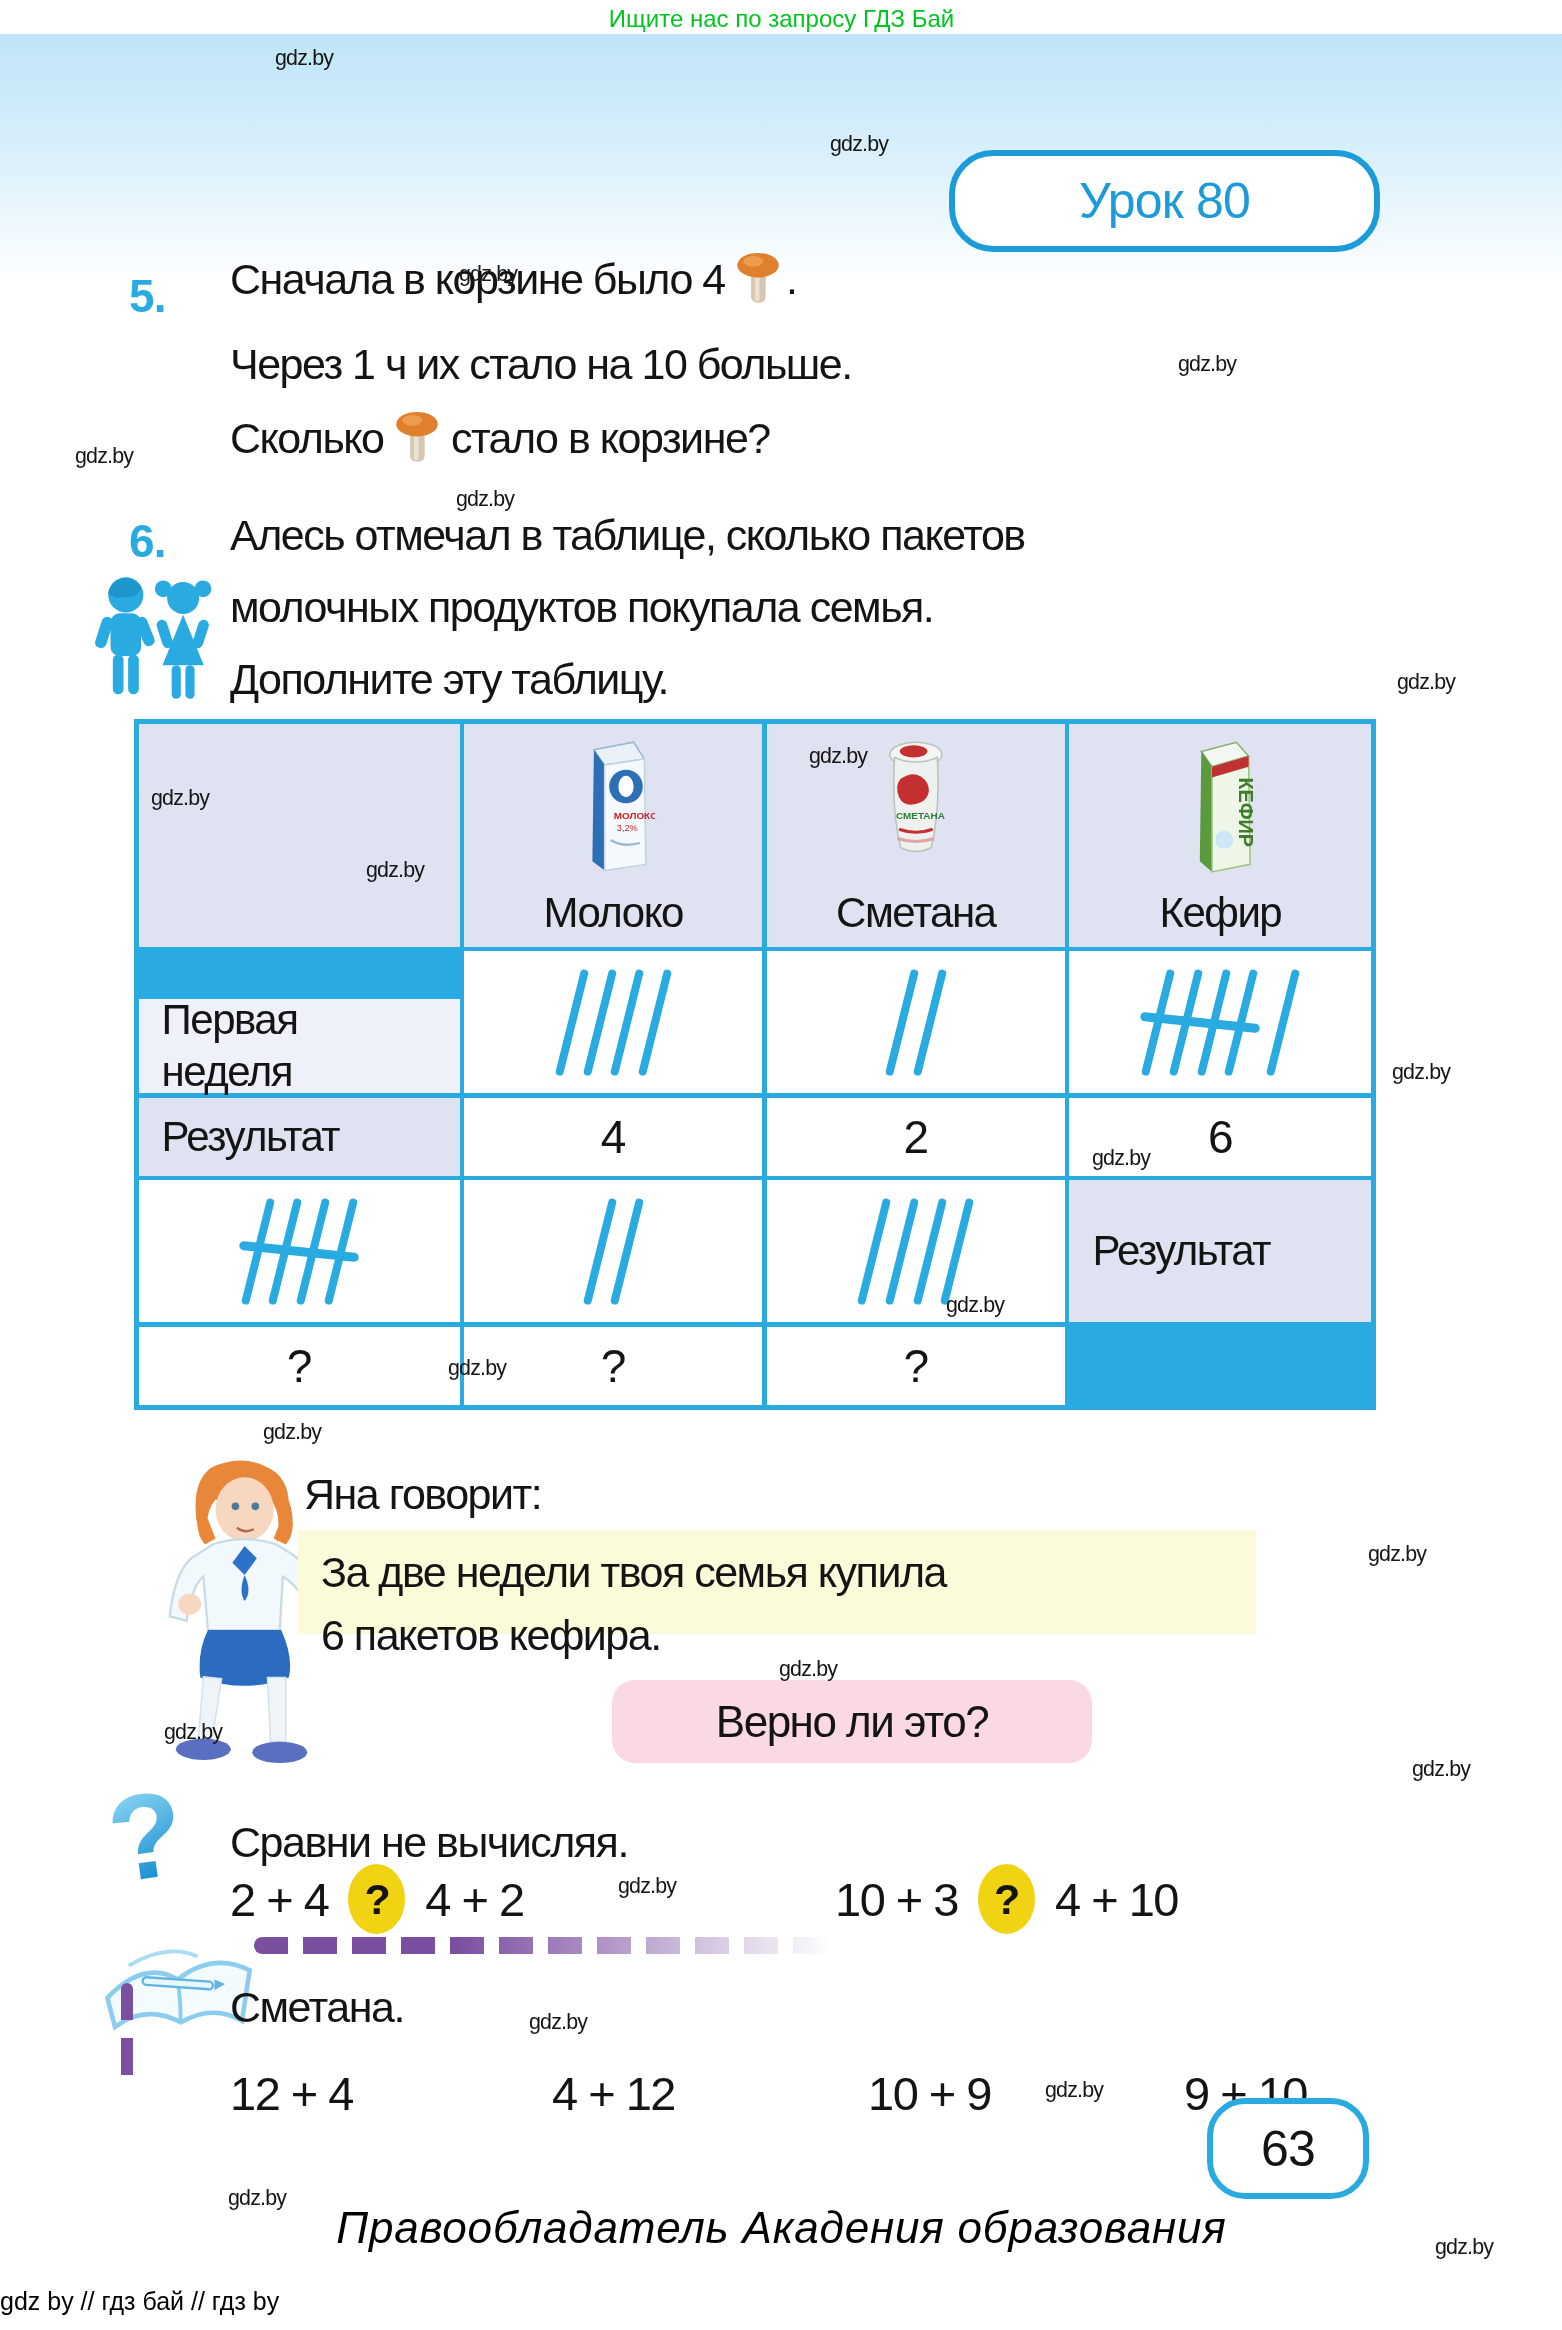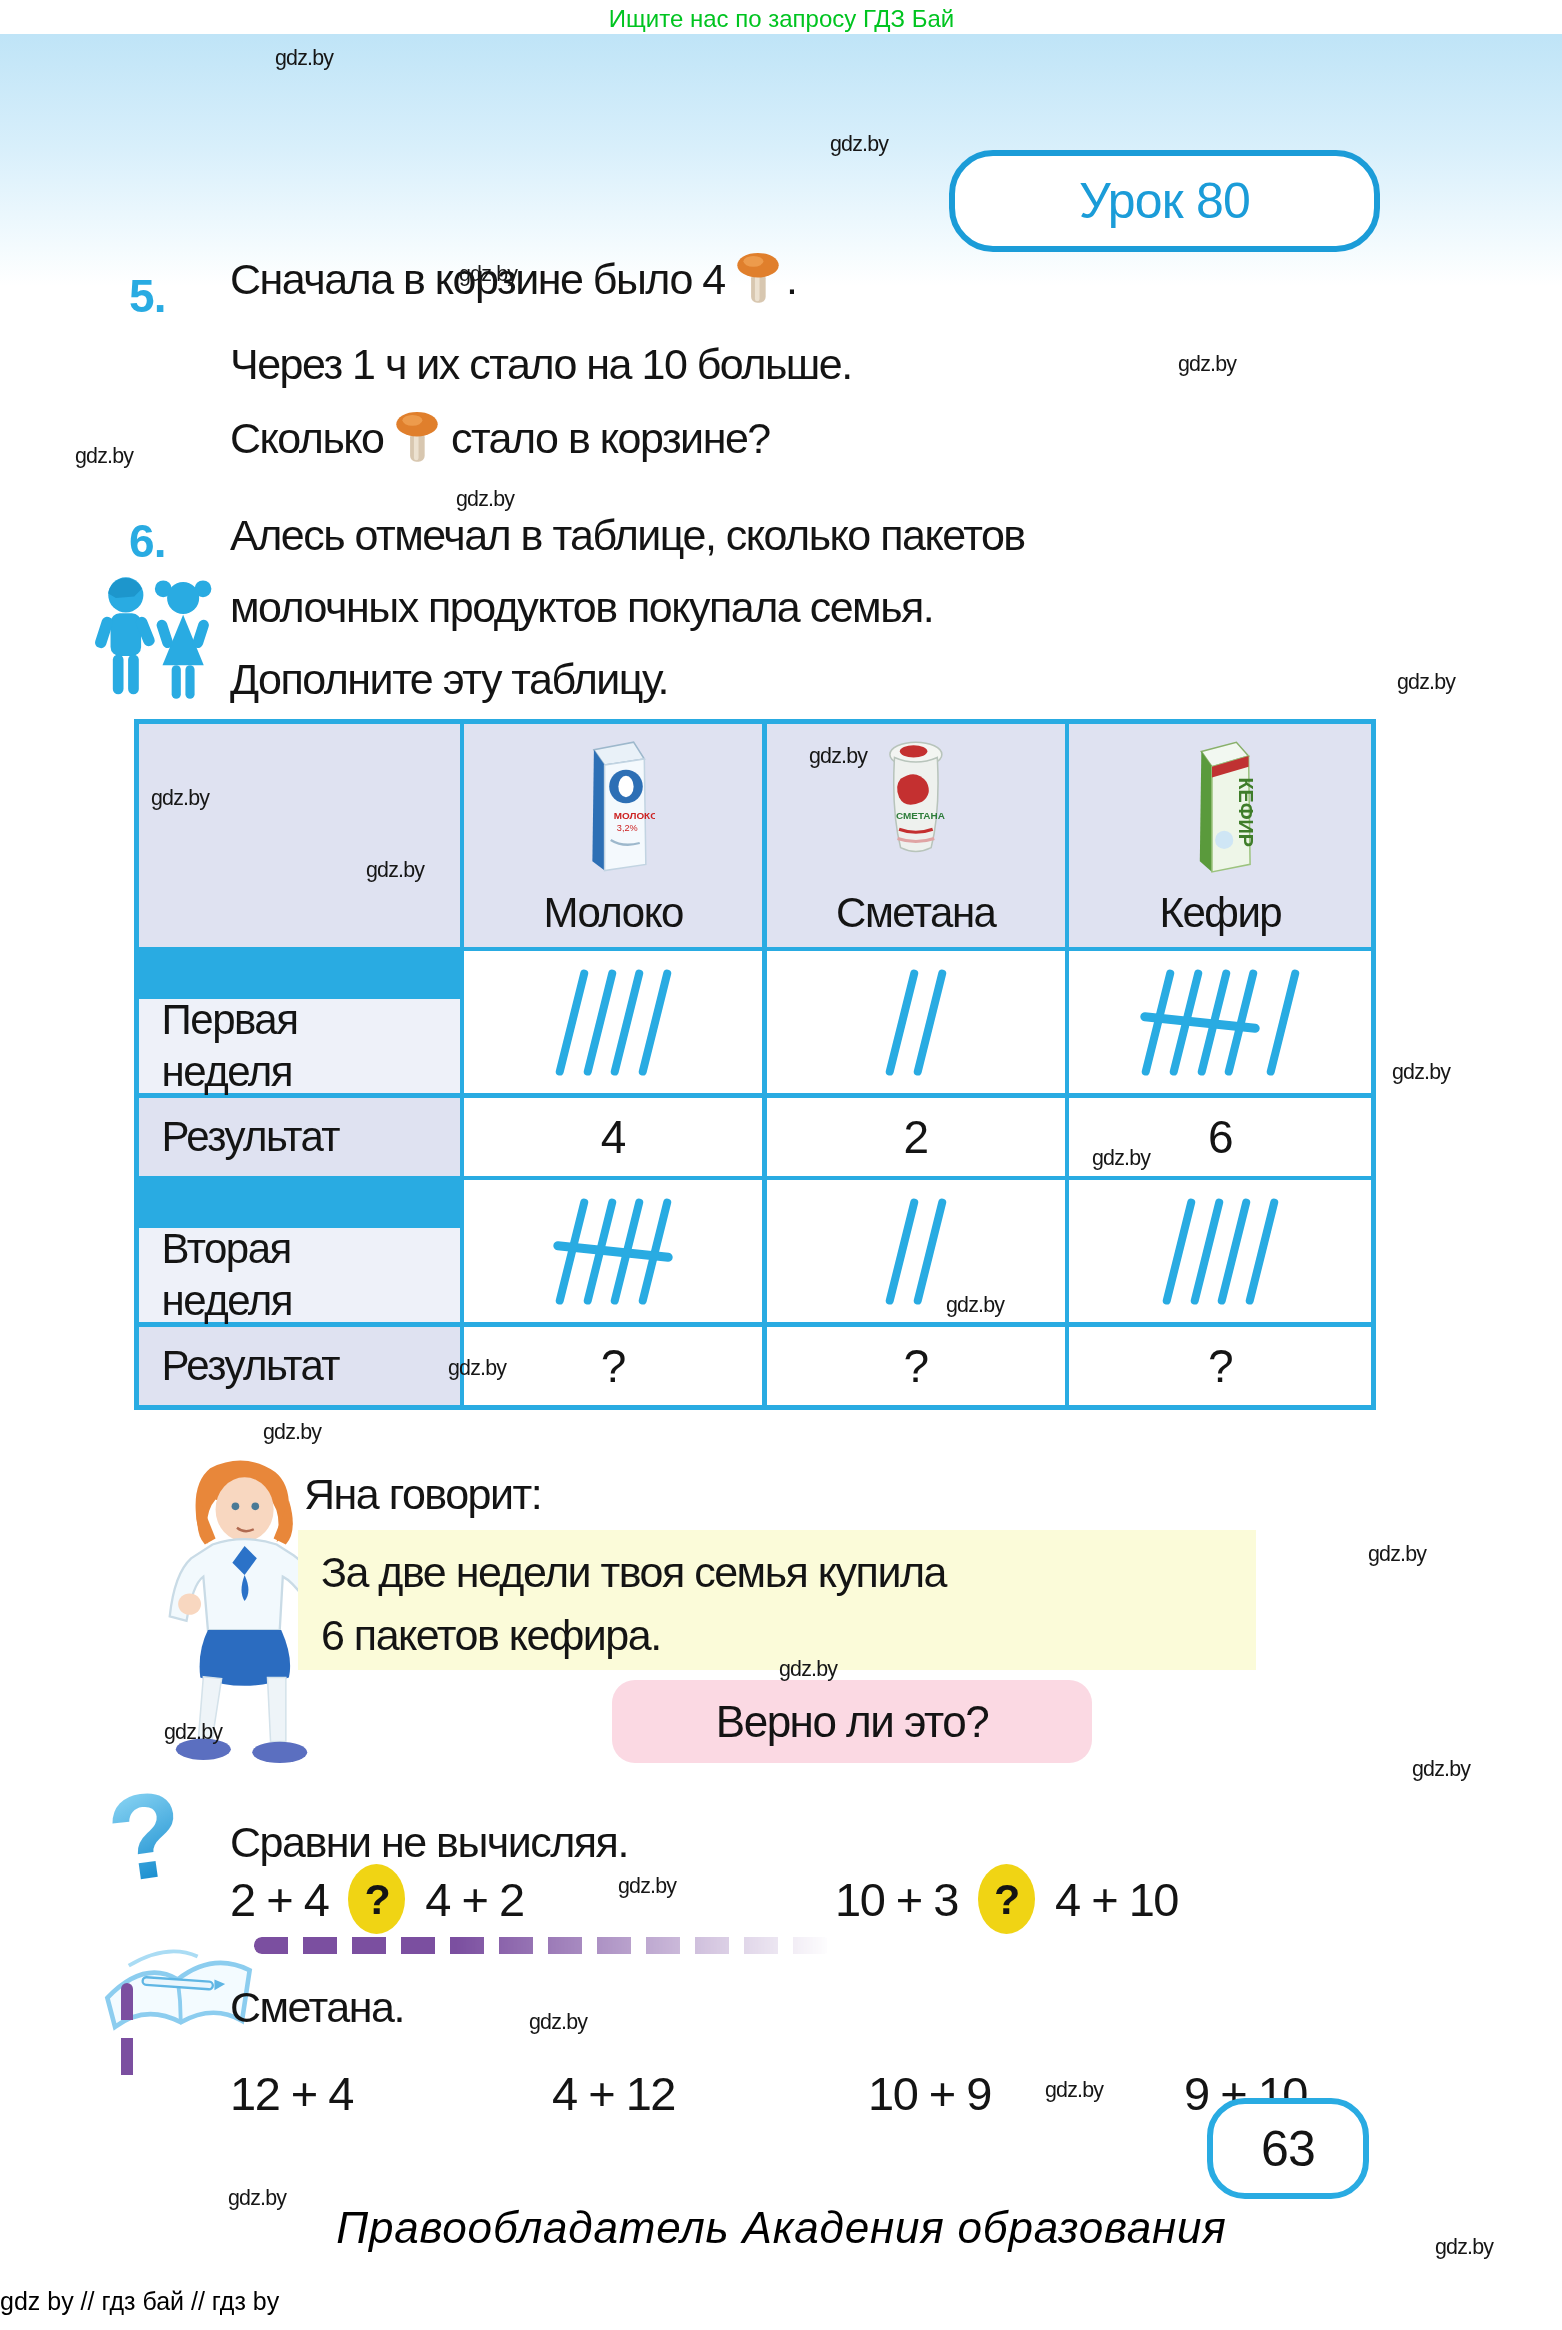--- a/index.html
+++ b/index.html
@@ -36,21 +36,21 @@
   .lab-narrow{width:199px;}
   .prod-name{font-size:42px;letter-spacing:-1.5px;}
   .res-val{font-size:46px;letter-spacing:-0.8px;}
   .tally-cell{gap:34px;}
   .tally-group{position:relative;display:flex;gap:20px;}
   .tally-stroke{width:7.7px;height:109px;background:#29abe2;border-radius:4.6px;transform:rotate(14deg);}
   .tally-cross{position:absolute;left:-16%;top:50%;width:132%;height:9.2px;margin-top:-4.6px;
                background:#29abe2;border-radius:4.6px;transform:rotate(6deg);}
 
   
-  .quote-box{left:298px;top:1530px;width:958px;height:140px;background:#fbfbd9;
+  .quote-box{left:298px;top:1530px;width:958px;height:104px;background:#fbfbd9;
              padding:10.7px 23px;box-sizing:border-box;}
   .quote-line{font-size:43px;letter-spacing:-1.5px;line-height:1.47;white-space:nowrap;}
   .pink-box{left:612px;top:1680px;width:480px;height:83px;background:#fbd9e3;border-radius:23px;
             display:flex;align-items:center;justify-content:center;font-size:44px;letter-spacing:-1.5px;}
 
   
   .qicon{left:109px;top:1776px;font-size:121px;font-weight:bold;line-height:1;
          background:linear-gradient(160deg,#8ed7f5 10%,#1b8fd0 80%);
          -webkit-background-clip:text;background-clip:text;color:transparent;transform:rotate(-8deg);}
   .eq{display:flex;align-items:center;gap:20px;font-size:47px;letter-spacing:-1.5px;white-space:nowrap;}
@@ -233,23 +233,20 @@
   <div class="cell">
       <span class="res-val">4</span>
     </div>
   <div class="cell">
       <span class="res-val">2</span>
     </div>
   <div class="cell">
       <span class="res-val">6</span>
     </div>
 
-  <div class="cell labW">
-    <div class="lab-text lab-narrow">Вторая неделя</div>
-  </div>
   <div class="cell tally-cell">
       <div class="tally-group">
         <div class="tally-stroke"></div>
         <div class="tally-stroke"></div>
         <div class="tally-stroke"></div>
         <div class="tally-stroke"></div>
         <div class="tally-cross"></div>
       </div>
     </div>
   <div class="cell tally-cell">

